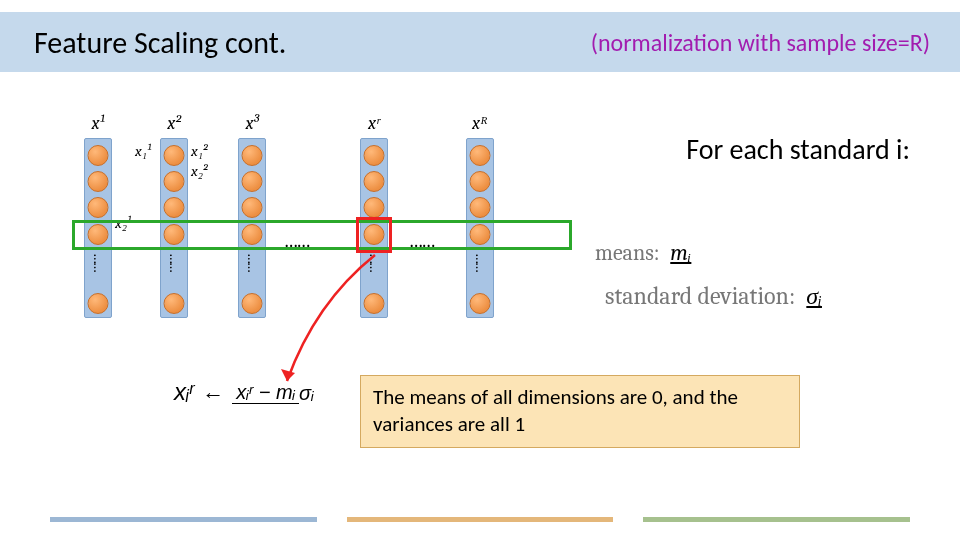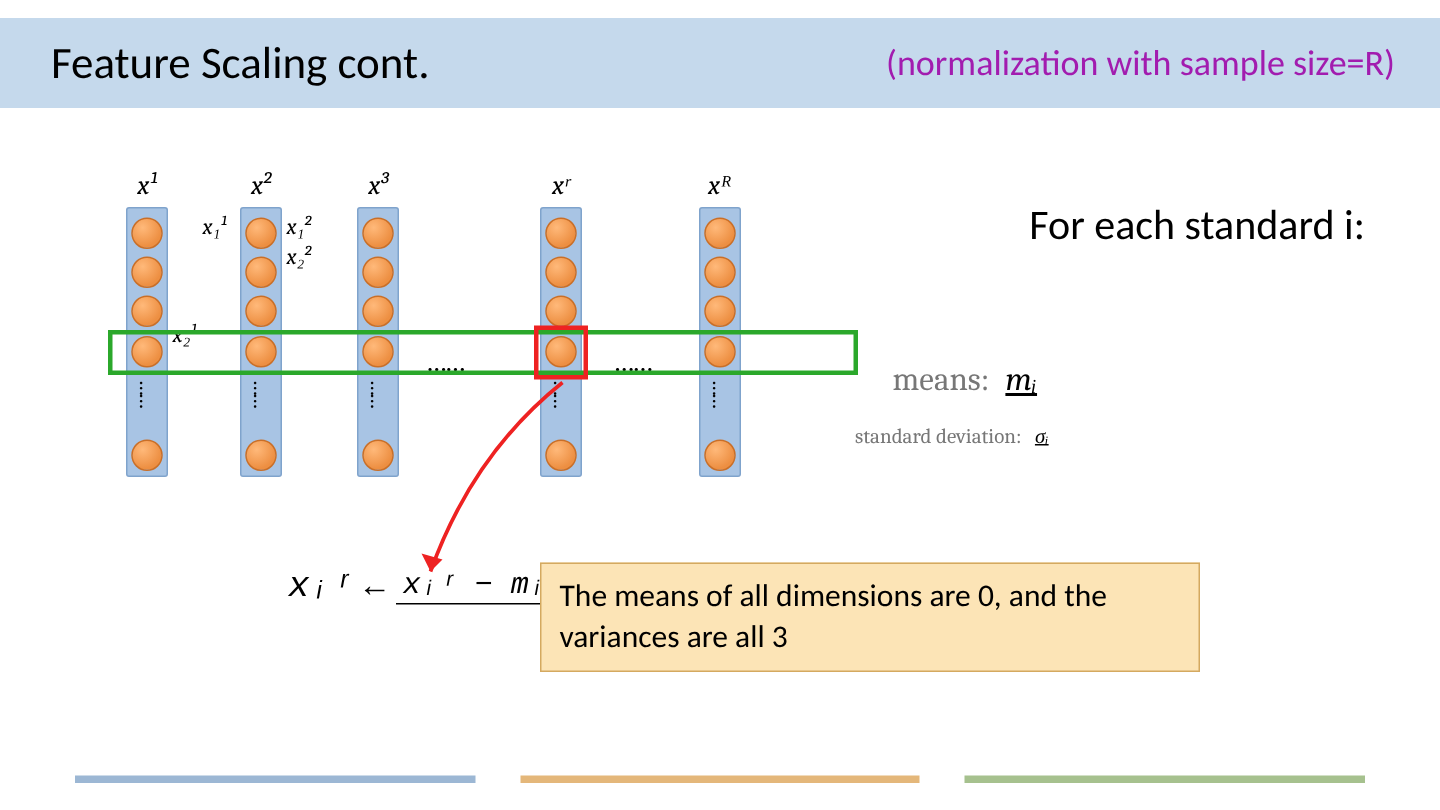--- a/index.html
+++ b/index.html
@@ -44,22 +44,22 @@
     position: absolute;
     top: 240px;
     left: 595px;
     font-size: 22px;
     color: #777;
     font-family: Cambria, Georgia, serif;
   }
   .std-line {
     position: absolute;
     top: 282px;
-    left: 570px;
-    font-size: 14px;
+    left: 605px;
+    font-size: 24px;
     color: #777;
     font-family: Cambria, Georgia, serif;
   }
   .mi, .sigi { font-style: italic; text-decoration: underline; }
   .diagram {
     position: absolute;
     top: 110px;
     left: 60px;
     width: 530px;
     height: 250px;
@@ -129,22 +129,22 @@
     height: 36px;
   }
   .red-arrow {
     position: absolute;
     top: 143px;
     left: 215px;
   }
   .formula {
     position: absolute;
     top: 378px;
-    left: 192px;
-    font-family: Liberation Mono, monospace;
+    left: 174px;
+    font-family: Liberation Sans, sans-serif;
     font-size: 24px;
     display: flex;
     align-items: center;
     gap: 8px;
     justify-content: space-between;
   }
   .frac {
     display: inline-flex;
     flex-direction: row;
     align-items: center;
@@ -269,19 +269,19 @@
 
 <div class="formula">
   <span style="font-style:italic;">xᵢʳ</span>
   <span class="arrow-left">←</span>
   <span class="frac">
     <span class="num" style="font-style:italic;">xᵢʳ − mᵢ</span>
     <span class="den" style="font-style:italic;">σᵢ</span>
   </span>
 </div>
 
-<div class="result-box">The means of all dimensions are 0, and the variances are all 3</div>
+<div class="result-box">The means of all dimensions are 0, and the variances are all 1</div>
 
 <div class="footer-lines">
   <div class="fl fl1"></div>
   <div class="fl fl2"></div>
   <div class="fl fl3"></div>
 </div>
 
 </body></html>

